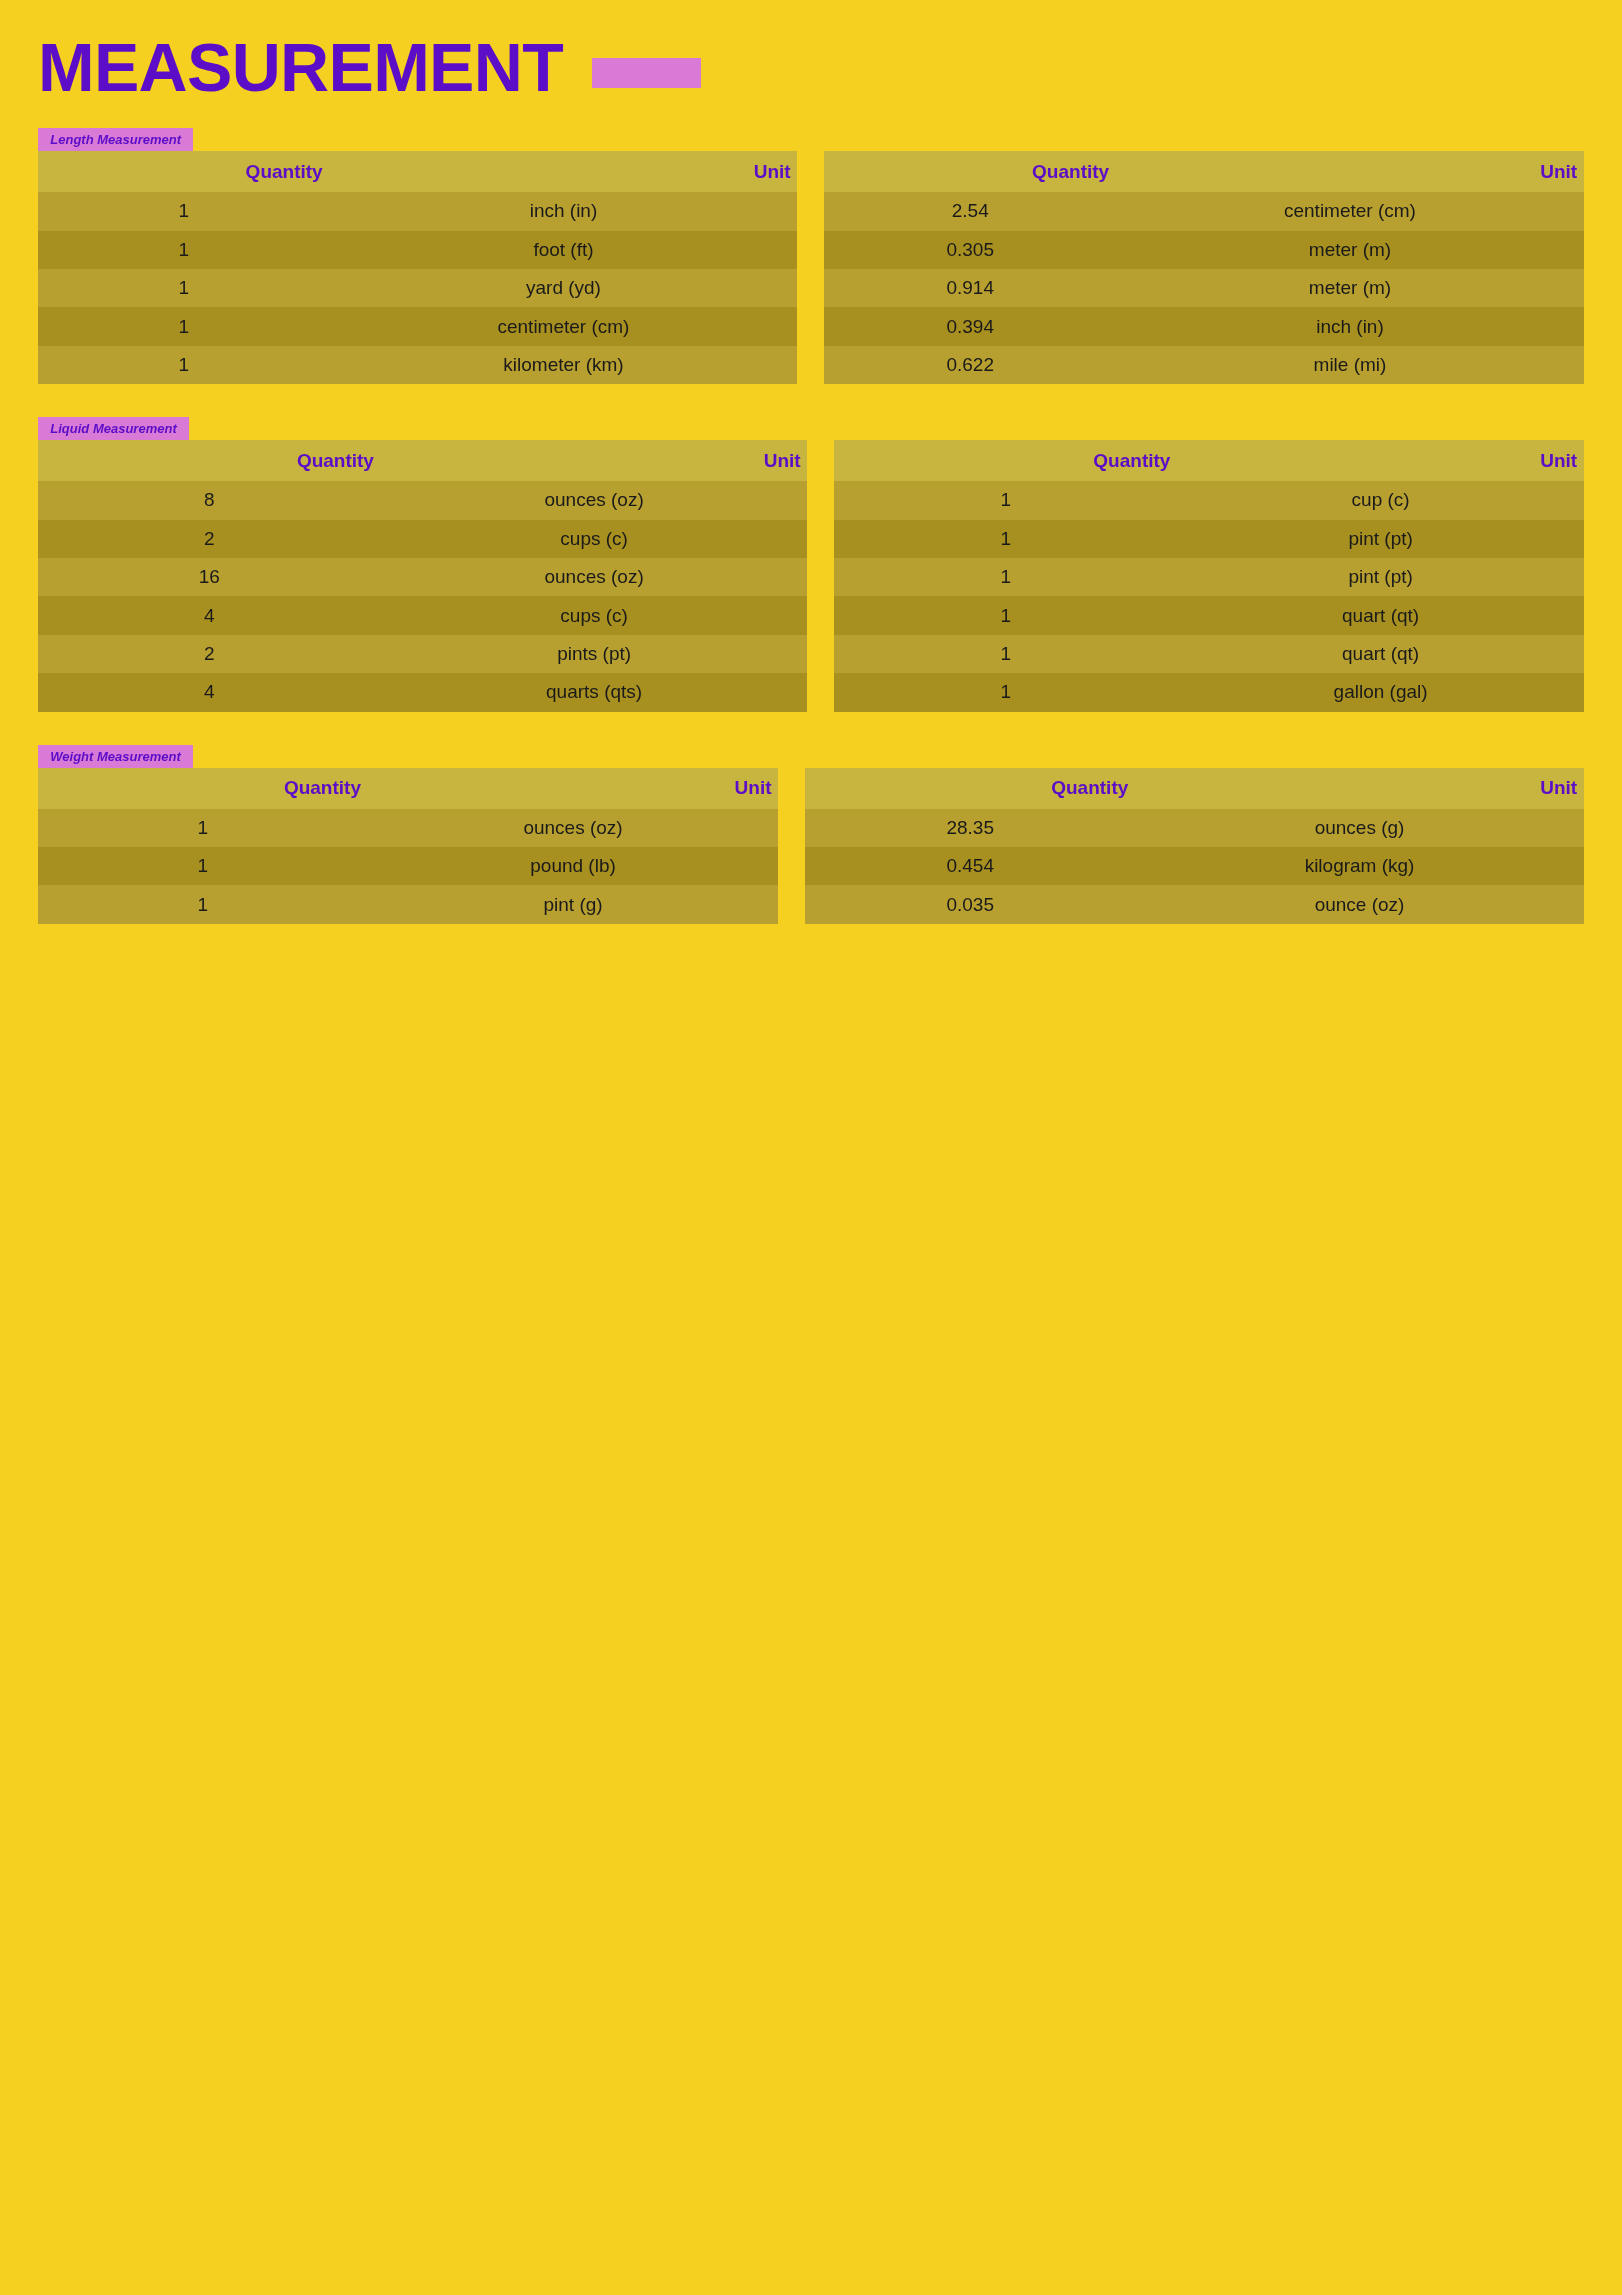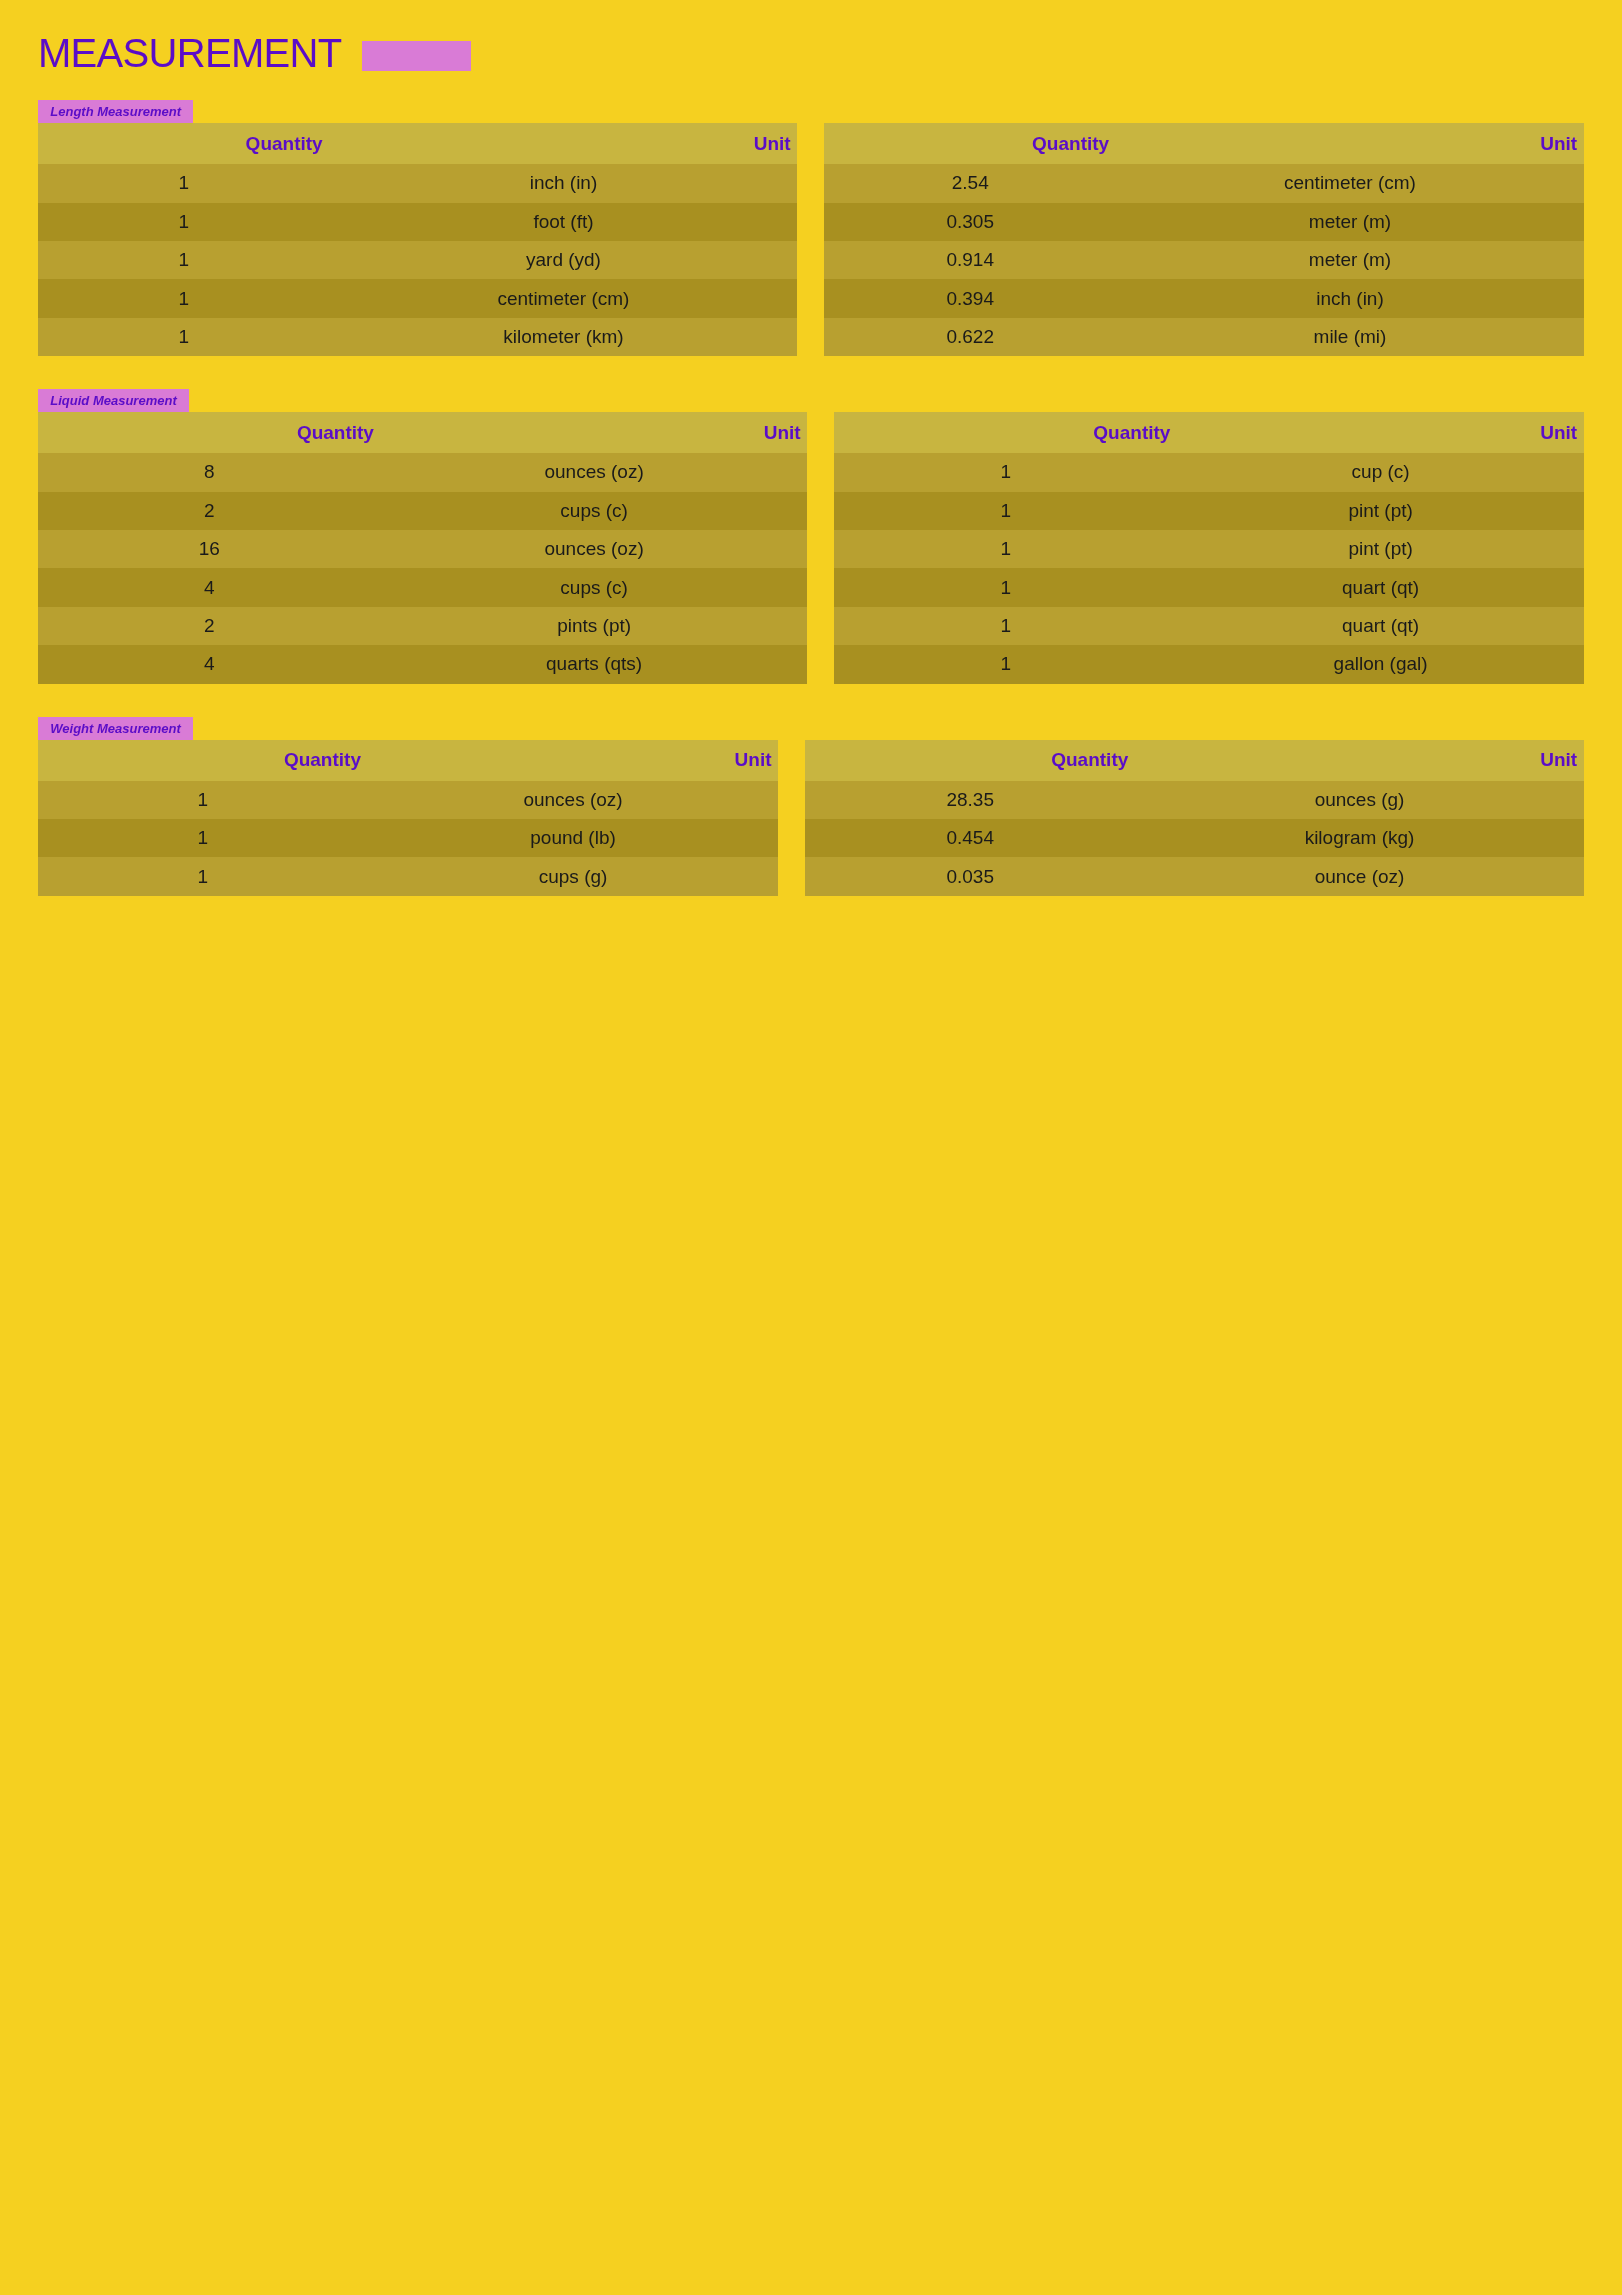--- a/index.html
+++ b/index.html
@@ -5,22 +5,22 @@
     * { margin: 0; padding: 0; box-sizing: border-box; }
 
     body {
       background-color: #F5D020;
       font-family: Arial, Helvetica, sans-serif;
       padding: 33px 38px;
       min-height: 100vh;
     }
 
     .page-title {
-      font-size: 40px;
-      font-weight: 400;
+      font-size: 68px;
+      font-weight: 700;
       color: #5B0DC8;
       line-height: 1.0;
       text-transform: uppercase;
       letter-spacing: -0.7px;
       margin-bottom: 27px;
       position: relative;
     }
 
     .title-decoration {
       display: inline-block;
@@ -212,21 +212,21 @@
           </tr>
           <tr>
             <td>1</td>
             <td>pound (lb)</td>
             <td class="col-divider"></td>
             <td>0.454</td>
             <td>kilogram (kg)</td>
           </tr>
           <tr>
             <td>1</td>
-            <td>cups (g)</td>
+            <td>pint (g)</td>
             <td class="col-divider"></td>
             <td>0.035</td>
             <td>ounce (oz)</td>
           </tr>
         </tbody>
       </table></div>
   </div>
 
 
 </body></html>

